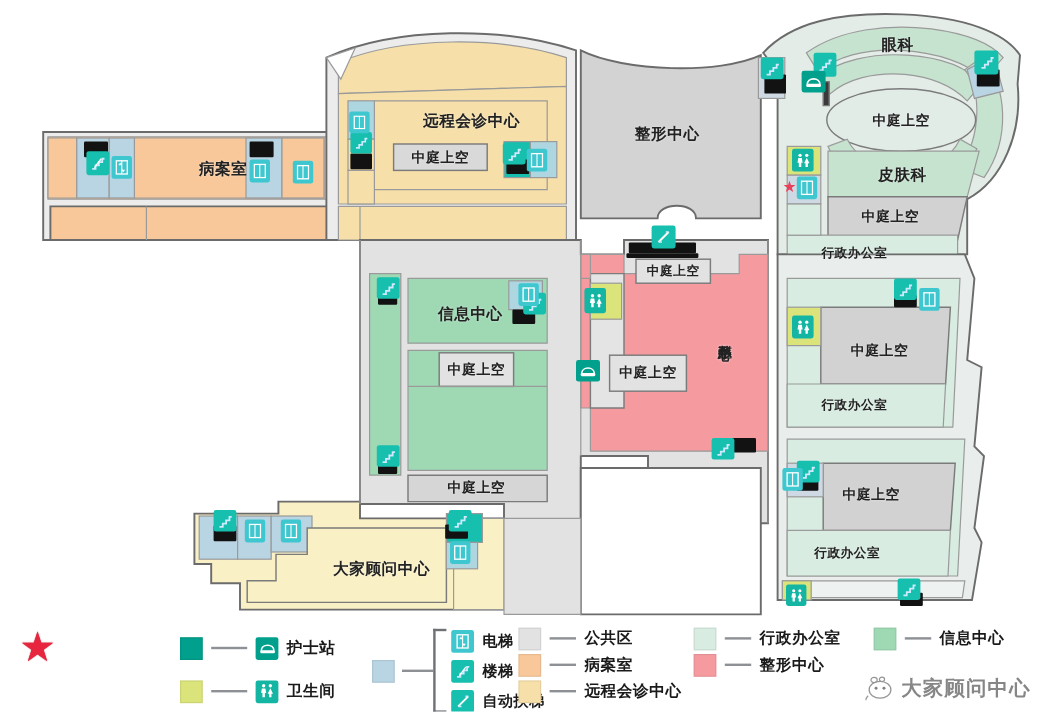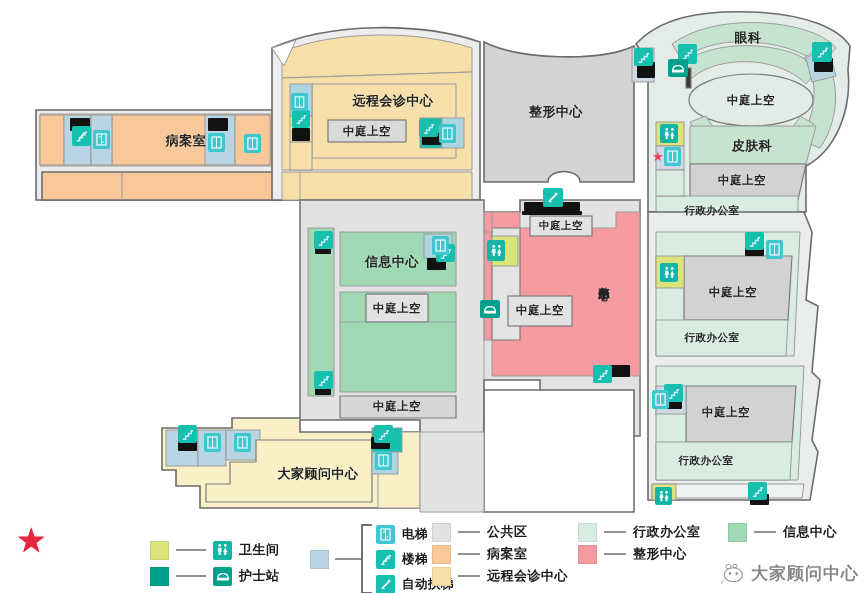--- a/index.html
+++ b/index.html
@@ -527,45 +527,45 @@
 </div>
 
 <div id="legend">
 
   <div class="yah">
     <div class="yah-star">★</div>
   </div>
 
   <div class="lg-col" style="left:150px;top:12px;">
 
+    <div class="lg-row">
+      <div class="sw" style="background:#00a08c"></div>
+      <div class="dash"></div>
+      <div class="lg-ico" style="background:#00a08c">
+        <svg width="14" height="11" viewBox="0 0 16 12">
+            <path d="M2 8c0-3.2 2.6-5.2 6-5.2S14 4.8 14 8" fill="none" stroke="#ffffff" stroke-width="1.5"></path>
+            <rect x="1" y="7.5" width="14" height="3" rx="1.2" fill="#ffffff"></rect>
+          </svg>
+      </div>
+      <div class="lg-txt">护士站</div>
+    </div>
+
     <div class="lg-row" style="margin-top:10px;">
       <div class="sw" style="background:#dbe37b"></div>
       <div class="dash"></div>
       <div class="lg-ico" style="background:#15b5a4">
         <svg width="13" height="14" viewBox="0 0 14 15">
             <circle cx="4" cy="2.6" r="1.5" fill="#fff"></circle>
             <path d="M2.4 5h3.2l.7 4.2H5.1V13H2.9V9.2H1.7z" fill="#fff"></path>
             <circle cx="10" cy="2.6" r="1.5" fill="#fff"></circle>
             <path d="M10 4.8l2.4 5h-1.4V13H8.9V9.8H7.6z" fill="#fff"></path>
           </svg>
       </div>
       <div class="lg-txt">卫生间</div>
     </div>
-
-    <div class="lg-row">
-      <div class="sw" style="background:#00a08c"></div>
-      <div class="dash"></div>
-      <div class="lg-ico" style="background:#00a08c">
-        <svg width="14" height="11" viewBox="0 0 16 12">
-            <path d="M2 8c0-3.2 2.6-5.2 6-5.2S14 4.8 14 8" fill="none" stroke="#ffffff" stroke-width="1.5"></path>
-            <rect x="1" y="7.5" width="14" height="3" rx="1.2" fill="#ffffff"></rect>
-          </svg>
-      </div>
-      <div class="lg-txt">护士站</div>
-    </div>
   </div>
 
   <div class="brk-wrap" style="left:310px;top:8px;">
     <div class="brk-sw" style="margin-right:6px;"></div>
     <div class="brk-line"></div>
     <div class="brk"></div>
     <div class="brk-items" style="margin-left:4px;">
 
       <div class="lg-row" style="height:22px;">
         <div class="lg-ico" style="background:#3ec7cf">

